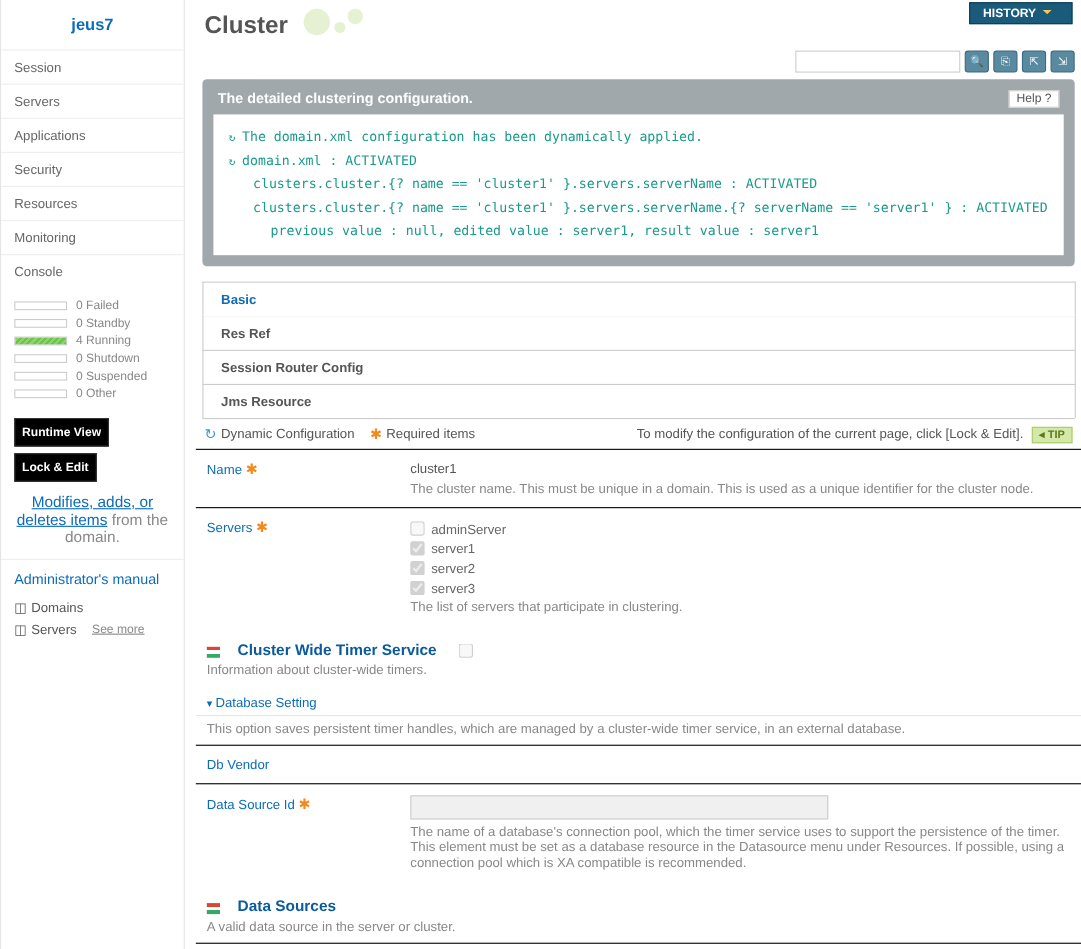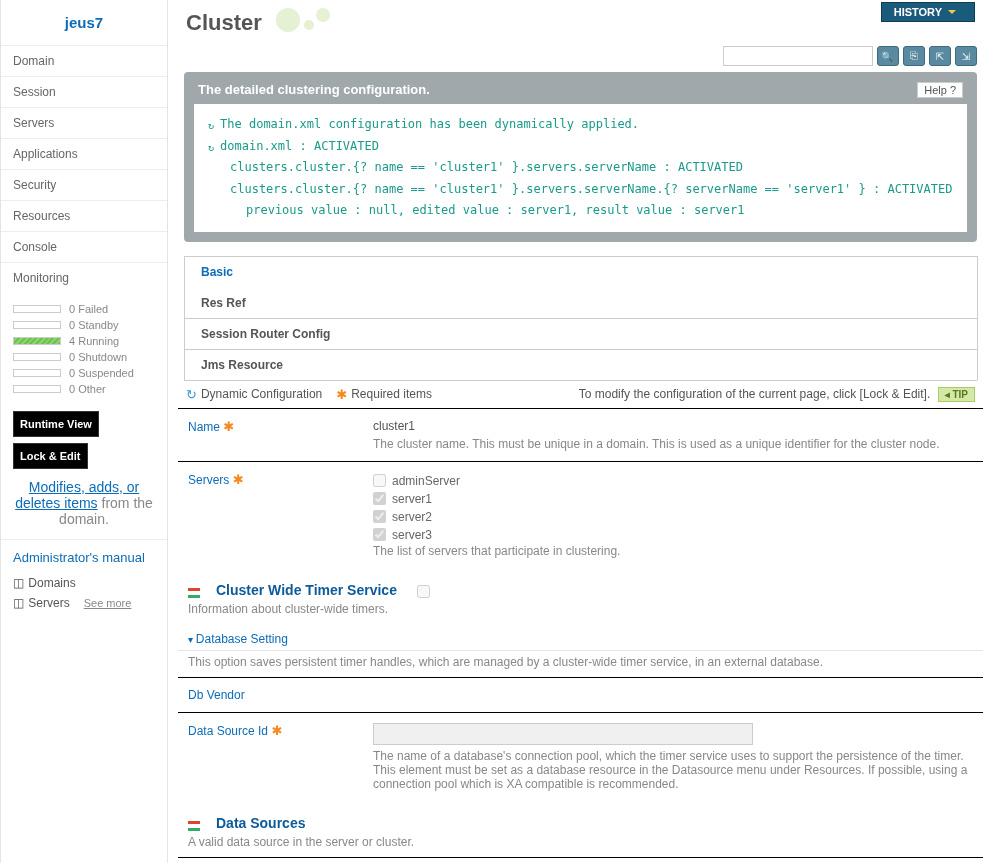--- a/index.html
+++ b/index.html
@@ -314,28 +314,27 @@
 }
 </style>
 </head>
 <body>
 
 <div class="container">
   <aside class="sidebar">
     <div class="logo">jeus7</div>
 
     <nav>
-      <div class="nav-item">Domain</div>
       <div class="nav-item">Session</div>
       <div class="nav-item">Servers</div>
       <div class="nav-item">Applications</div>
       <div class="nav-item">Security</div>
       <div class="nav-item">Resources</div>
+      <div class="nav-item">Monitoring</div>
       <div class="nav-item">Console</div>
-      <div class="nav-item">Monitoring</div>
     </nav>
 
     <div class="status-list">
       <div class="status-row"><span class="status-bar"></span><span>0</span>&nbsp;<span>Failed</span></div>
       <div class="status-row"><span class="status-bar"></span><span>0</span>&nbsp;<span>Standby</span></div>
       <div class="status-row"><span class="status-bar filled"></span><span>4</span>&nbsp;<span>Running</span></div>
       <div class="status-row"><span class="status-bar"></span><span>0</span>&nbsp;<span>Shutdown</span></div>
       <div class="status-row"><span class="status-bar"></span><span>0</span>&nbsp;<span>Suspended</span></div>
       <div class="status-row"><span class="status-bar"></span><span>0</span>&nbsp;<span>Other</span></div>
     </div>

